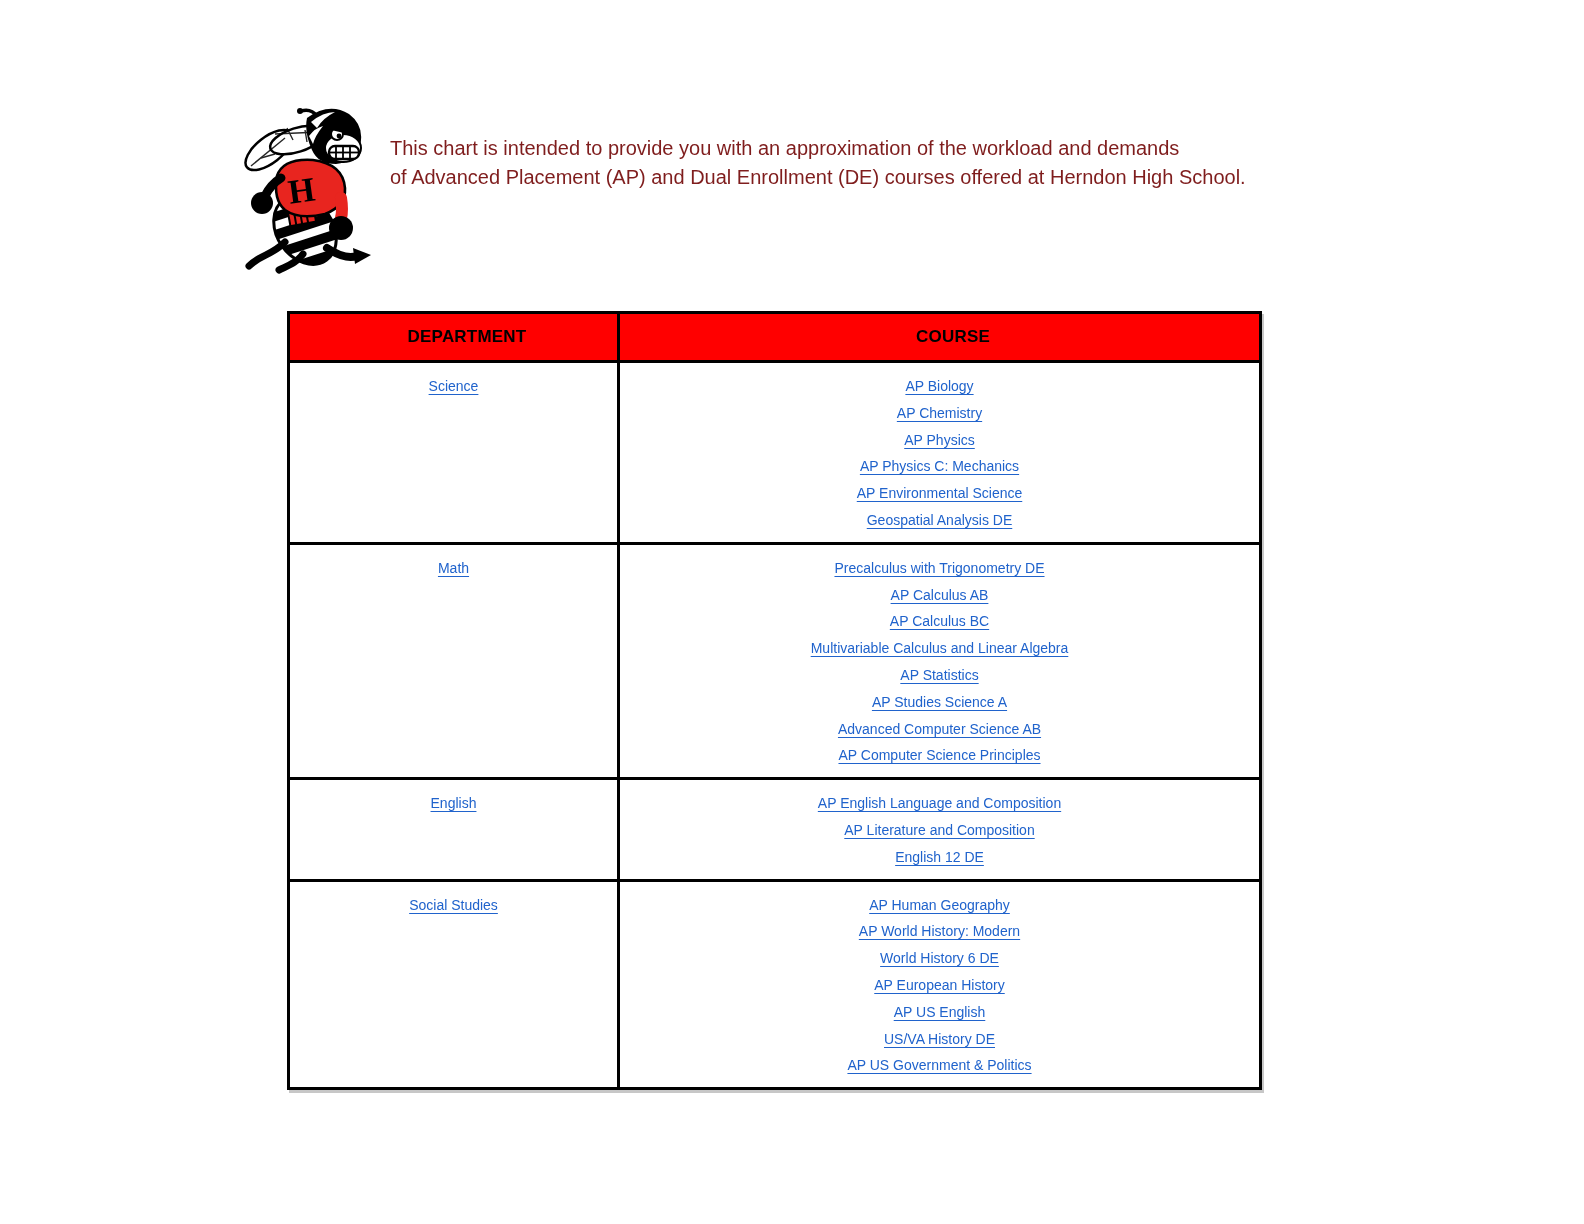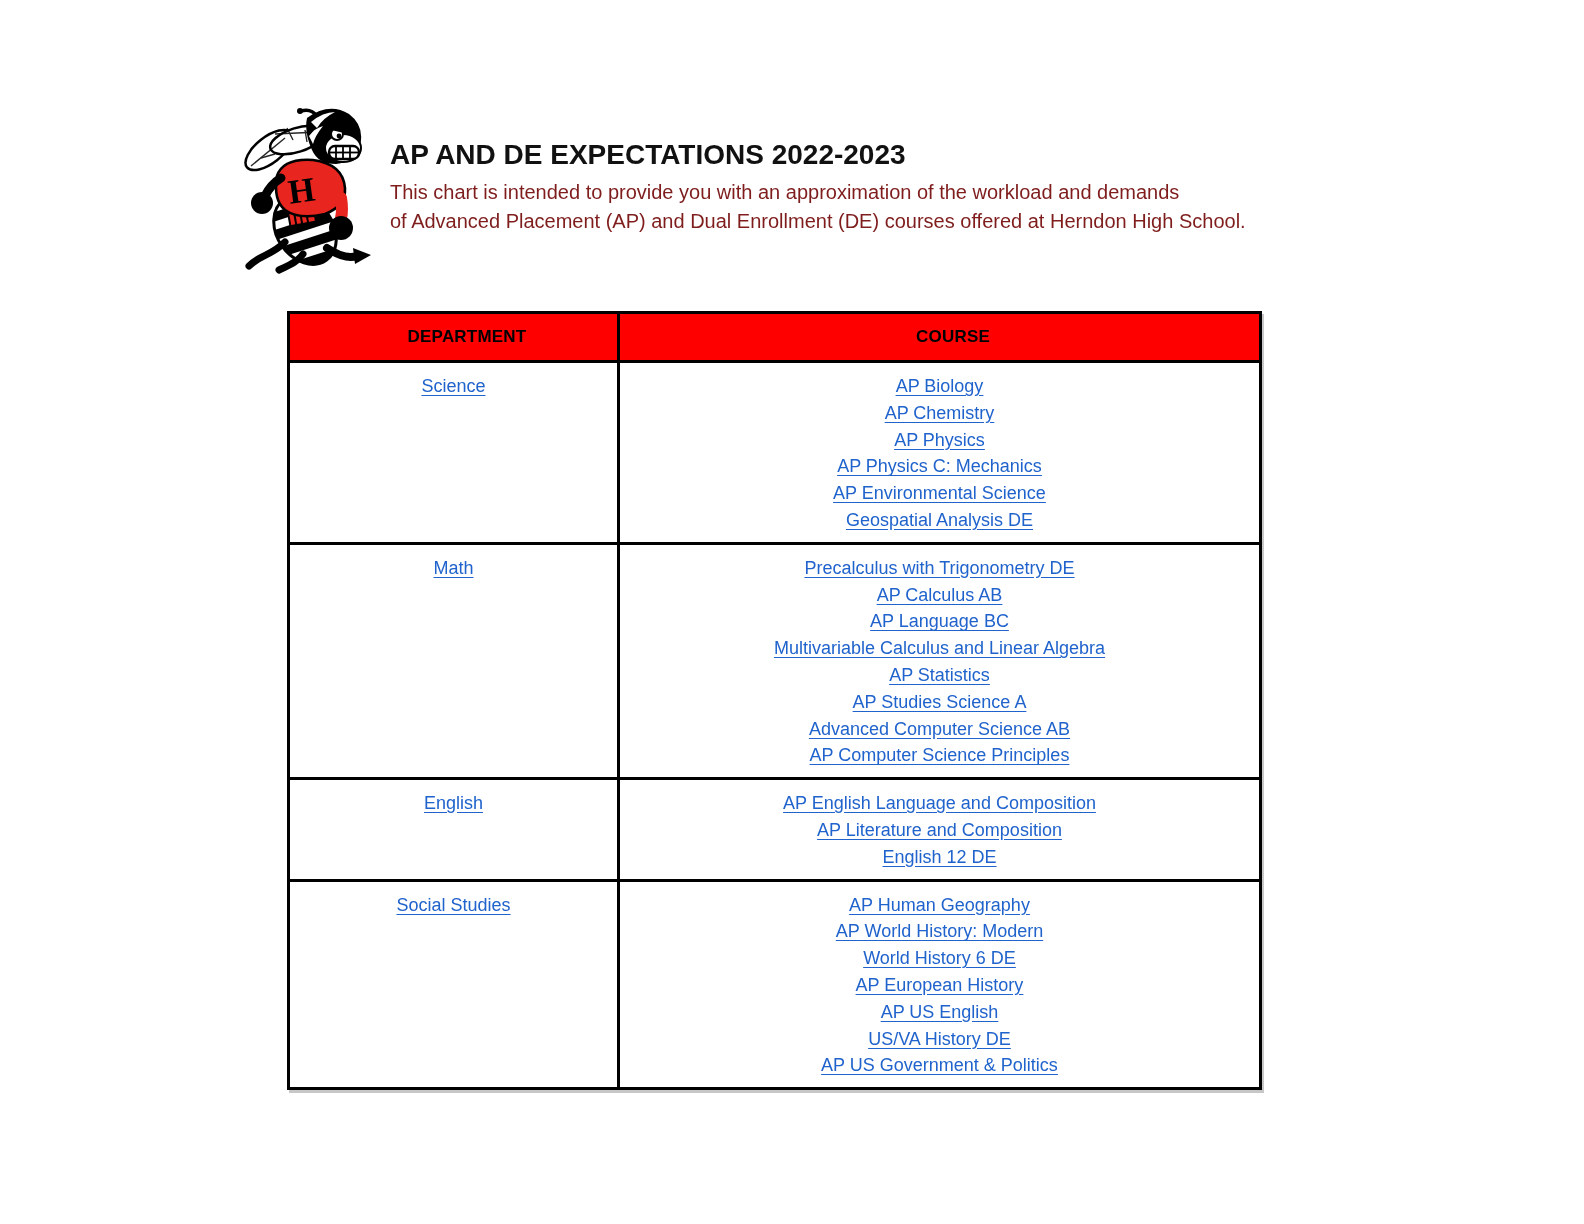--- a/index.html
+++ b/index.html
@@ -71,21 +71,21 @@
     font-weight: bold;
     height: 44px;
     text-align: center;
     letter-spacing: 0.2px;
   }
   .col-dept { width: 330px; }
   .course-table td {
     vertical-align: top;
     text-align: center;
     padding: 10px 6px 8px 6px;
-    font-size: 18px;
+    font-size: 14px;
     line-height: 26.8px;
   }
   .dept-cell { padding-top: 12px; }
   a.link {
     color: var(--link-color, #2063CC);
     text-decoration: underline;
     text-underline-offset: 3px;
     cursor: pointer;
   }
   .course-line { white-space: nowrap; }
@@ -165,21 +165,20 @@
       <g stroke="#000" stroke-width="1.8">
         <line x1="98" y1="46.5" x2="128" y2="46.5"></line>
         <line x1="105" y1="41" x2="105" y2="52"></line>
         <line x1="112" y1="41" x2="112" y2="52"></line>
         <line x1="119" y1="41" x2="119" y2="52"></line>
       </g>
     </svg>
   </div>
 
   <div class="header-block">
-    <div class="doc-title">AP AND DE EXPECTATIONS 2022-2023</div>
     <p class="doc-desc">This chart is intended to provide you with an approximation of the workload and demands</p>
     <p class="doc-desc">of Advanced Placement (AP) and Dual Enrollment (DE) courses offered at Herndon High School.</p>
   </div>
 
   <table class="course-table">
     <colgroup>
         <col class="col-dept">
         <col>
       </colgroup>
     <thead>
@@ -198,21 +197,21 @@
             <div class="course-line"><a href="#" class="link">AP Physics C: Mechanics</a></div>
             <div class="course-line"><a href="#" class="link">AP Environmental Science</a></div>
             <div class="course-line"><a href="#" class="link">Geospatial Analysis DE</a></div>
           </td>
         </tr>
         <tr>
           <td class="dept-cell"><a href="#" class="link">Math</a></td>
           <td>
             <div class="course-line"><a href="#" class="link">Precalculus with Trigonometry DE</a></div>
             <div class="course-line"><a href="#" class="link">AP Calculus AB</a></div>
-            <div class="course-line"><a href="#" class="link">AP Language BC</a></div>
+            <div class="course-line"><a href="#" class="link">AP Calculus BC</a></div>
             <div class="course-line"><a href="#" class="link">Multivariable Calculus and Linear Algebra</a></div>
             <div class="course-line"><a href="#" class="link">AP Statistics</a></div>
             <div class="course-line"><a href="#" class="link">AP Studies Science A</a></div>
             <div class="course-line"><a href="#" class="link">Advanced Computer Science AB</a></div>
             <div class="course-line"><a href="#" class="link">AP Computer Science Principles</a></div>
           </td>
         </tr>
         <tr>
           <td class="dept-cell"><a href="#" class="link">English</a></td>
           <td>

